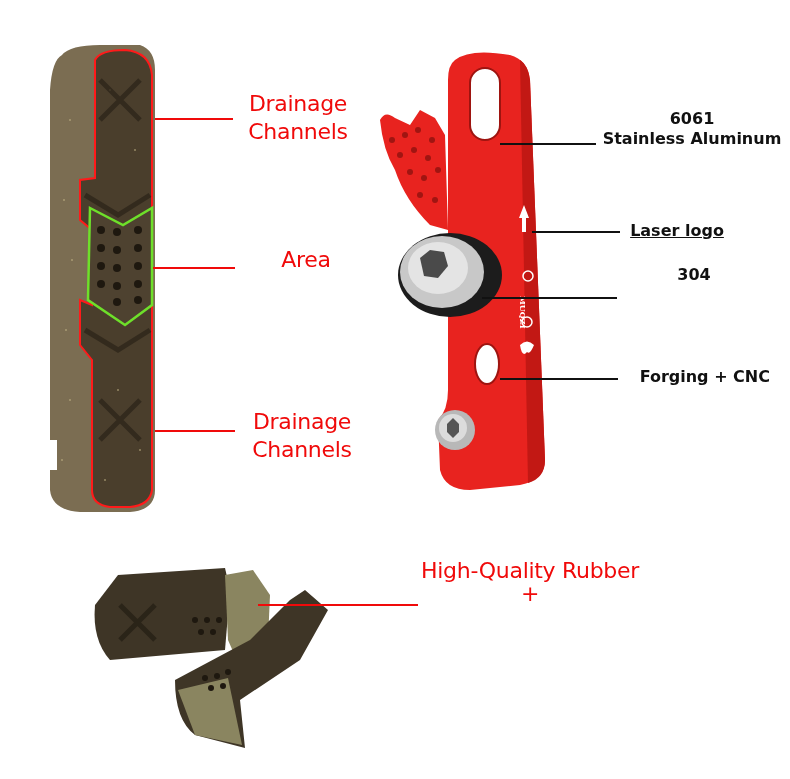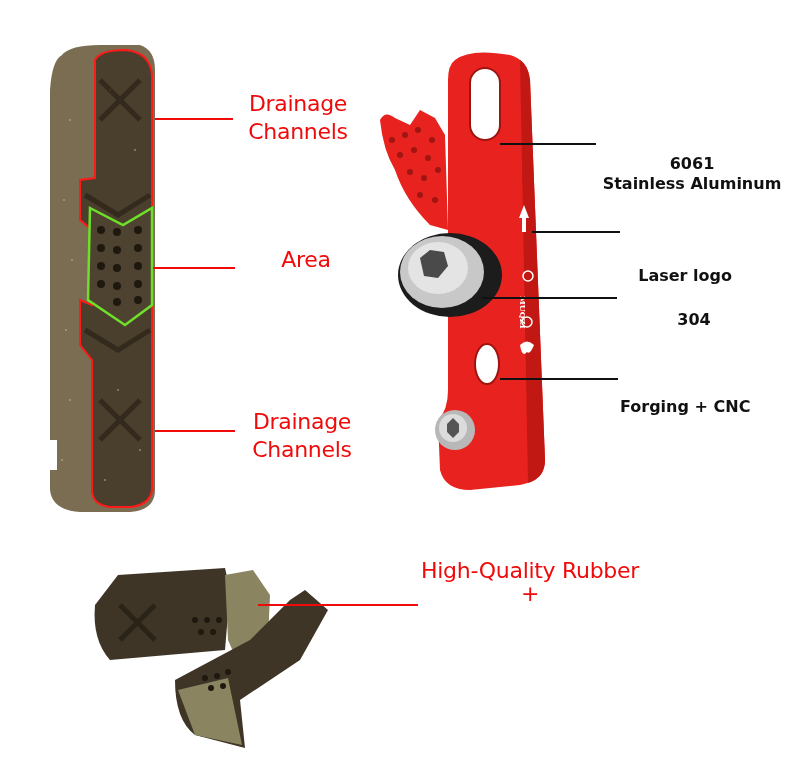--- a/index.html
+++ b/index.html
@@ -2,21 +2,21 @@
 <html><head>
 <meta charset="utf-8">
 <style>
   html, body { margin: 0; padding: 0; background: #ffffff; }
   body { width: 790px; height: 779px; position: relative; overflow: hidden;
          font-family: "DejaVu Sans", "Liberation Sans", sans-serif; }
   .abs { position: absolute; }
   .lbl-red { color: #f00a0a; font-weight: normal; font-size: 22px; line-height: 28px; text-align: center;
              font-family: "DejaVu Sans", sans-serif; letter-spacing: -0.3px; }
   .lbl-black { color: #111; font-weight: bold; font-size: 16px; line-height: 20px; text-align: center;
-               font-family: "DejaVu Sans", sans-serif; margin-top: 45px; }
+               font-family: "DejaVu Sans", sans-serif; }
   .line-red { position: absolute; height: 2px; background: #f00a0a; }
   .line-black { position: absolute; height: 2px; background: #111; }
   svg { position: absolute; overflow: visible; }
 </style>
 </head>
 <body>
 
 <svg width="790" height="779" style="left:0;top:0;">
 
   <path d="M62,55 Q70,45 100,45 L140,45 Q155,50 155,70 L155,490 Q155,510 130,512 L80,512 Q52,510 50,490 L50,470 L57,470 L57,440 L50,440 L50,90 Q52,60 62,55 Z" fill="#7b6d52"></path>
@@ -123,27 +123,27 @@
 
 <div class="line-black" style="left:500px;top:143px;width:96px;"></div>
 <div class="line-black" style="left:532px;top:231px;width:88px;"></div>
 <div class="line-black" style="left:482px;top:297px;width:135px;"></div>
 <div class="line-black" style="left:500px;top:378px;width:118px;"></div>
 
 <div class="abs lbl-black" style="left:596px;top:109px;width:192px;">
   <div>6061</div>
   <div>Stainless Aluminum</div>
 </div>
-<div class="abs lbl-black" style="left:622px;top:221px;width:110px;text-align:right;">
+<div class="abs lbl-black" style="left:622px;top:221px;width:110px;text-align:center;text-decoration:underline;">
   <div>Laser logo</div>
 </div>
 <div class="abs lbl-black" style="left:614px;top:265px;width:160px;">
   <div>304</div>
 </div>
-<div class="abs lbl-black" style="left:620px;top:352px;width:150px;text-align:left;">
+<div class="abs lbl-black" style="left:620px;top:367px;width:150px;text-align:right;">
   <div>Forging + CNC</div>
 </div>
 
 <svg width="790" height="779" style="left:0;top:0;">
 
   <path d="M95,605 L118,575 L225,568 L230,590 L225,650 L110,660 Q92,640 95,605 Z" fill="#3e3526"></path>
   <path d="M120,605 L155,640 M155,605 L120,640" stroke="#2a2418" stroke-width="5"></path>
 
   <path d="M225,575 L253,570 L270,595 L268,640 L235,656 L228,640 Z" fill="#8a8560"></path>
   <g fill="#1e180f">

